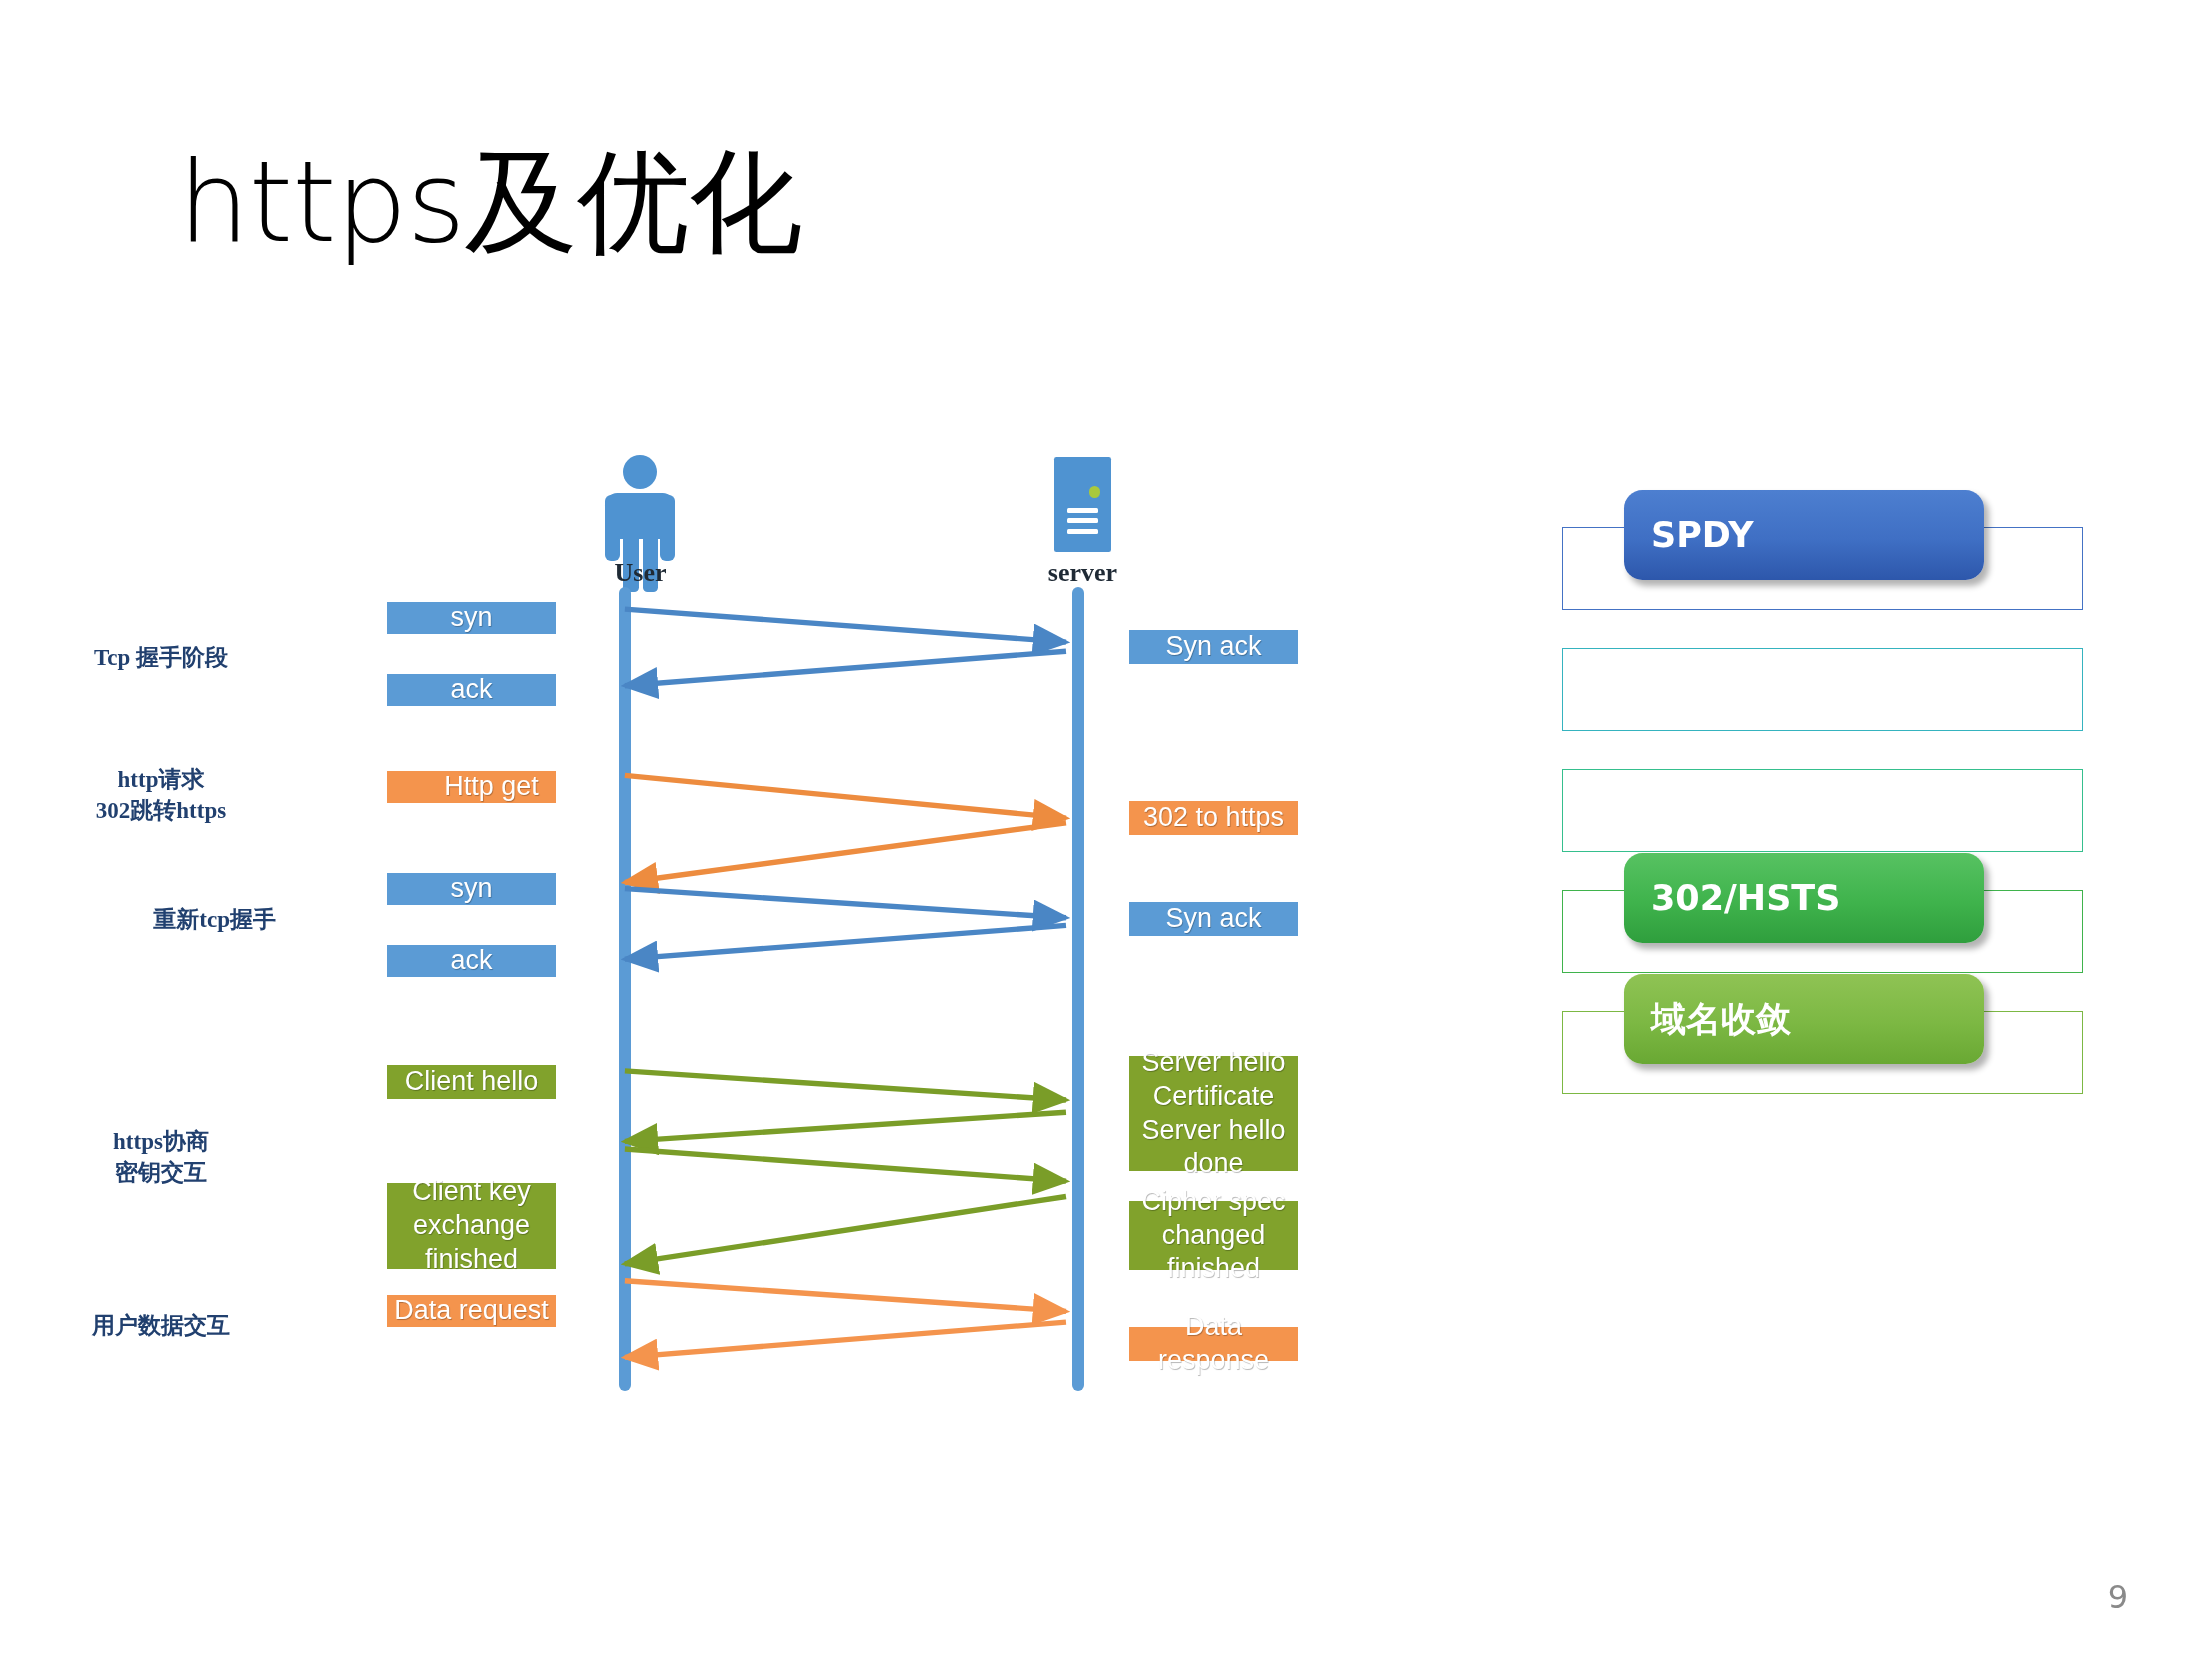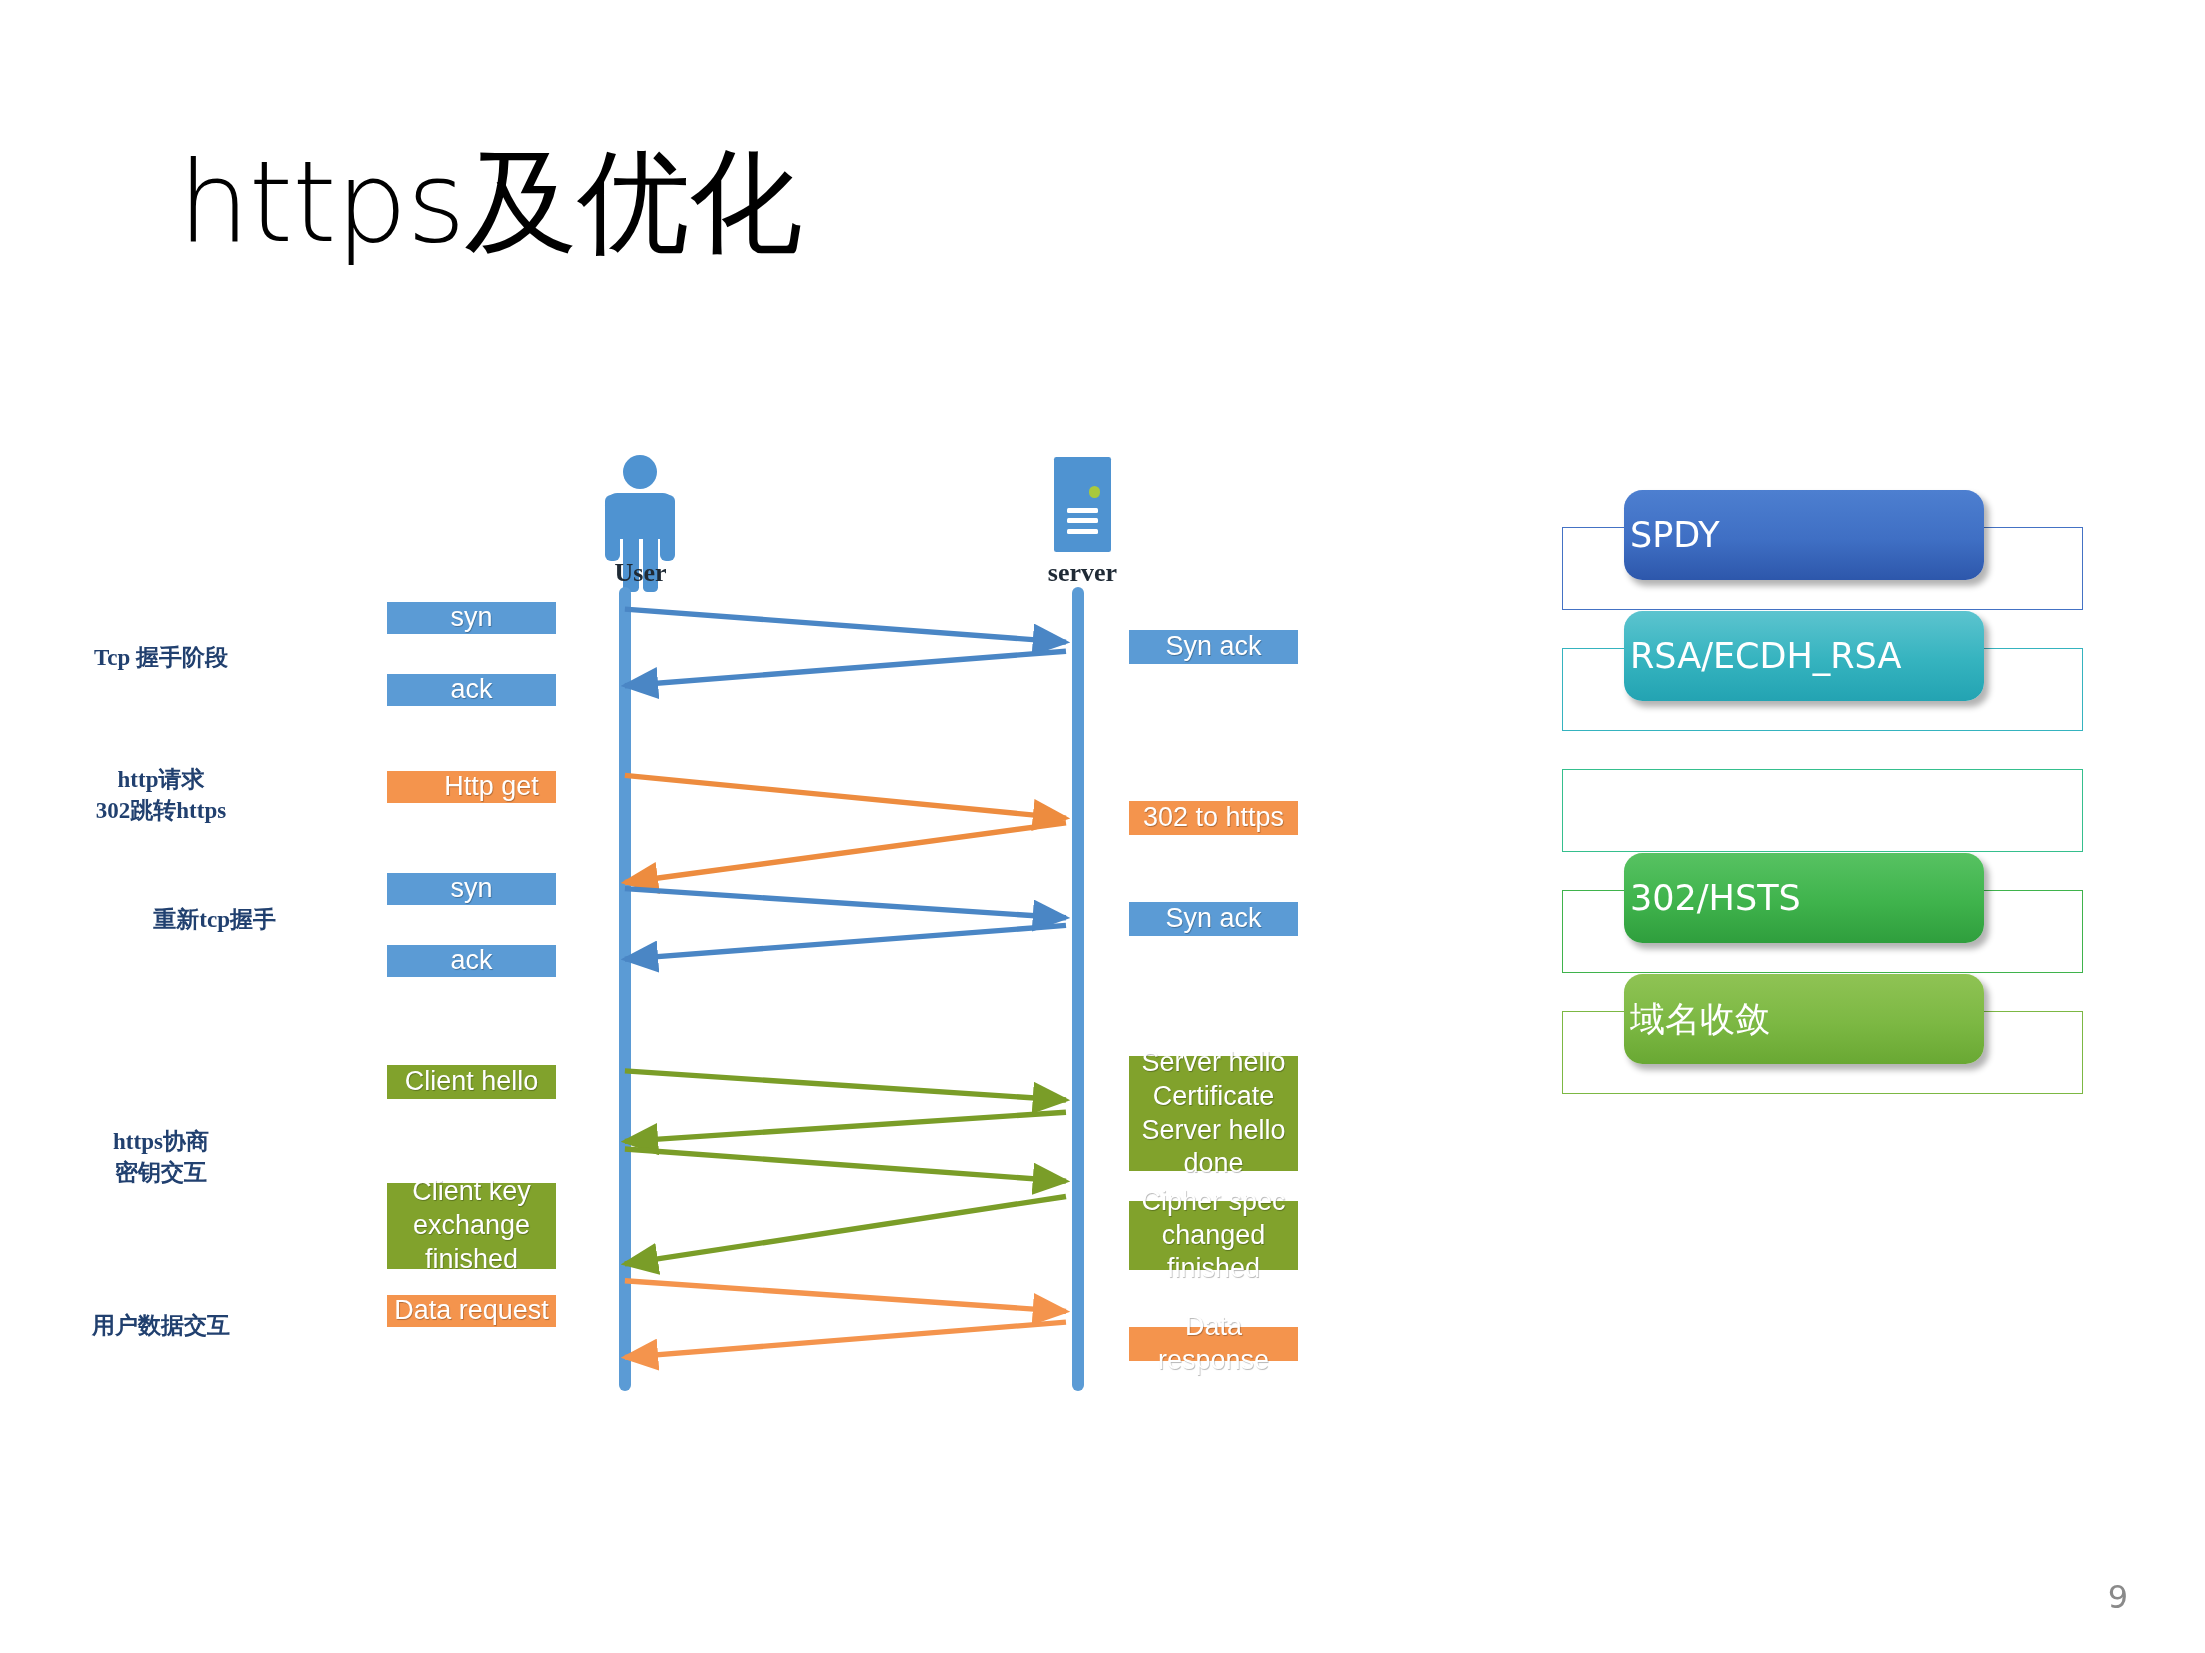--- a/index.html
+++ b/index.html
@@ -85,23 +85,23 @@
   .opt-frame{
     position:absolute;left:15.3px;top:37px;width:521px;height:83px;
     border:1.5px solid #4472c4;background:#ffffff;box-sizing:border-box;
   }
   .opt-pill{
     position:absolute;left:77px;top:0px;width:360px;height:90px;
     border-radius:18.4px;
     box-shadow:4.6px 5.4px 6.9px rgba(0,0,0,.30);
     color:#ffffff;font-size:35px;
     display:flex;align-items:center;
-    padding-left:6px;box-sizing:border-box;
+    padding-left:27px;box-sizing:border-box;
     font-family:"DejaVu Sans","Liberation Sans",sans-serif;
-    font-weight:400;
+    font-weight:700;
   }
   .pill-blue   {background:linear-gradient(180deg,#4d7fd0 0%,#3f6fc4 55%,#2d57ab 100%);}
   .pill-teal   {background:linear-gradient(180deg,#5cc4cf 0%,#35b3bf 55%,#23a3b2 100%);}
   .pill-mint   {background:linear-gradient(180deg,#4ecb9a 0%,#35bf8d 55%,#2cb080 100%);}
   .pill-green  {background:linear-gradient(180deg,#57c262 0%,#3fb34c 55%,#2f9e3d 100%);}
   .pill-olive  {background:linear-gradient(180deg,#8fc354 0%,#7cb843 55%,#69a833 100%);}
 
   .fr-blue {border-color:#4472c4;}
   .fr-teal {border-color:#35b3bf;}
   .fr-mint {border-color:#35bf8d;}
@@ -226,21 +226,20 @@
 
   <div id="optimization-list">
 
     <div class="opt-row">
       <div class="opt-frame fr-blue"></div>
       <div class="opt-pill pill-blue">SPDY</div>
     </div>
 
     <div class="opt-row">
       <div class="opt-frame fr-teal"></div>
-      <div class="opt-pill pill-teal">RSA/ECDH_RSA</div>
     </div>
 
     <div class="opt-row">
       <div class="opt-frame fr-mint"></div>
     </div>
 
     <div class="opt-row">
       <div class="opt-frame fr-green"></div>
       <div class="opt-pill pill-green">302/HSTS</div>
     </div>

